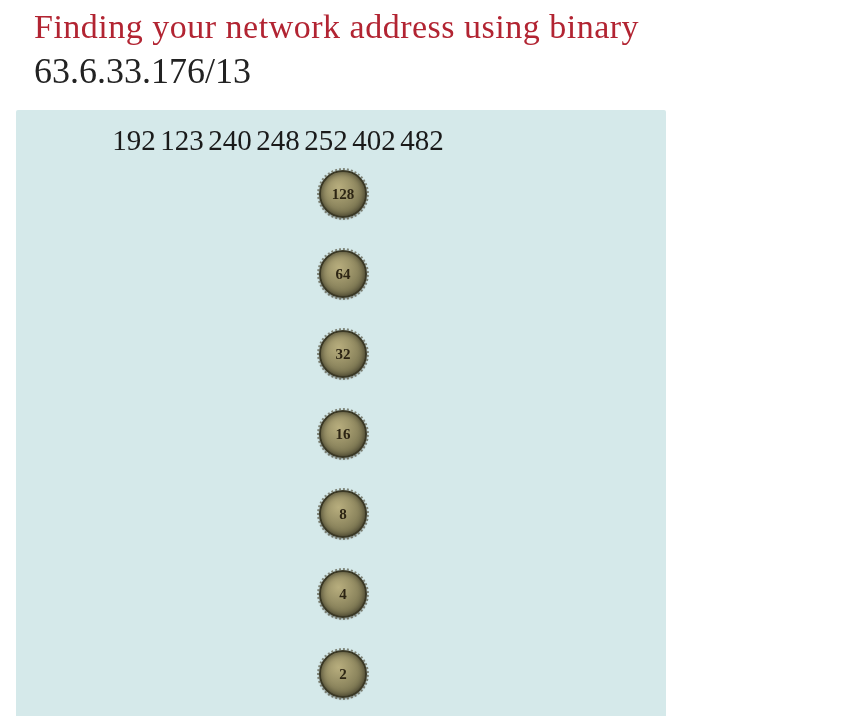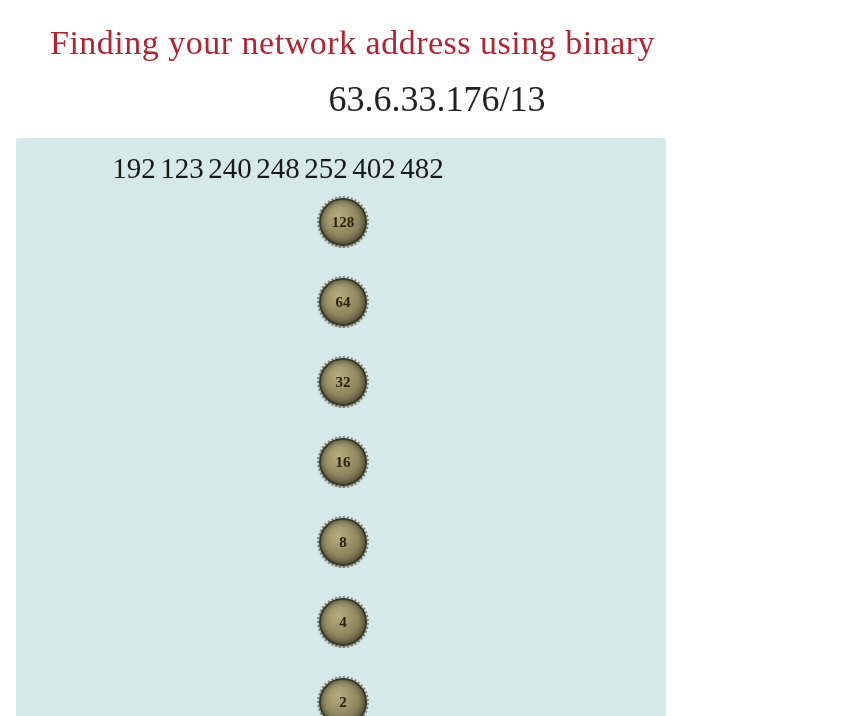--- a/index.html
+++ b/index.html
@@ -12,29 +12,28 @@
     font-family: Georgia, 'Times New Roman', serif;
     overflow: hidden;
   }
   .page {
     padding: 8px 0 0 34px;
   }
   .title {
     color: #b22432;
     font-size: 34px;
     font-weight: 400;
-    margin: 16px;
+    margin: 0;
     letter-spacing: 0.5px;
   }
   .subtitle {
     color: #222;
     font-size: 36px;
     font-weight: 400;
     margin: 4px 8px 18px 0;
-    text-align: center;
   }
   .coin-table {
     background: #d5e9ea;
     width: 650px;
     margin-left: -18px;
     padding: 10px 10px 14px 10px;
     border-radius: 2px;
   }
   .mask-row {
     display: flex;

